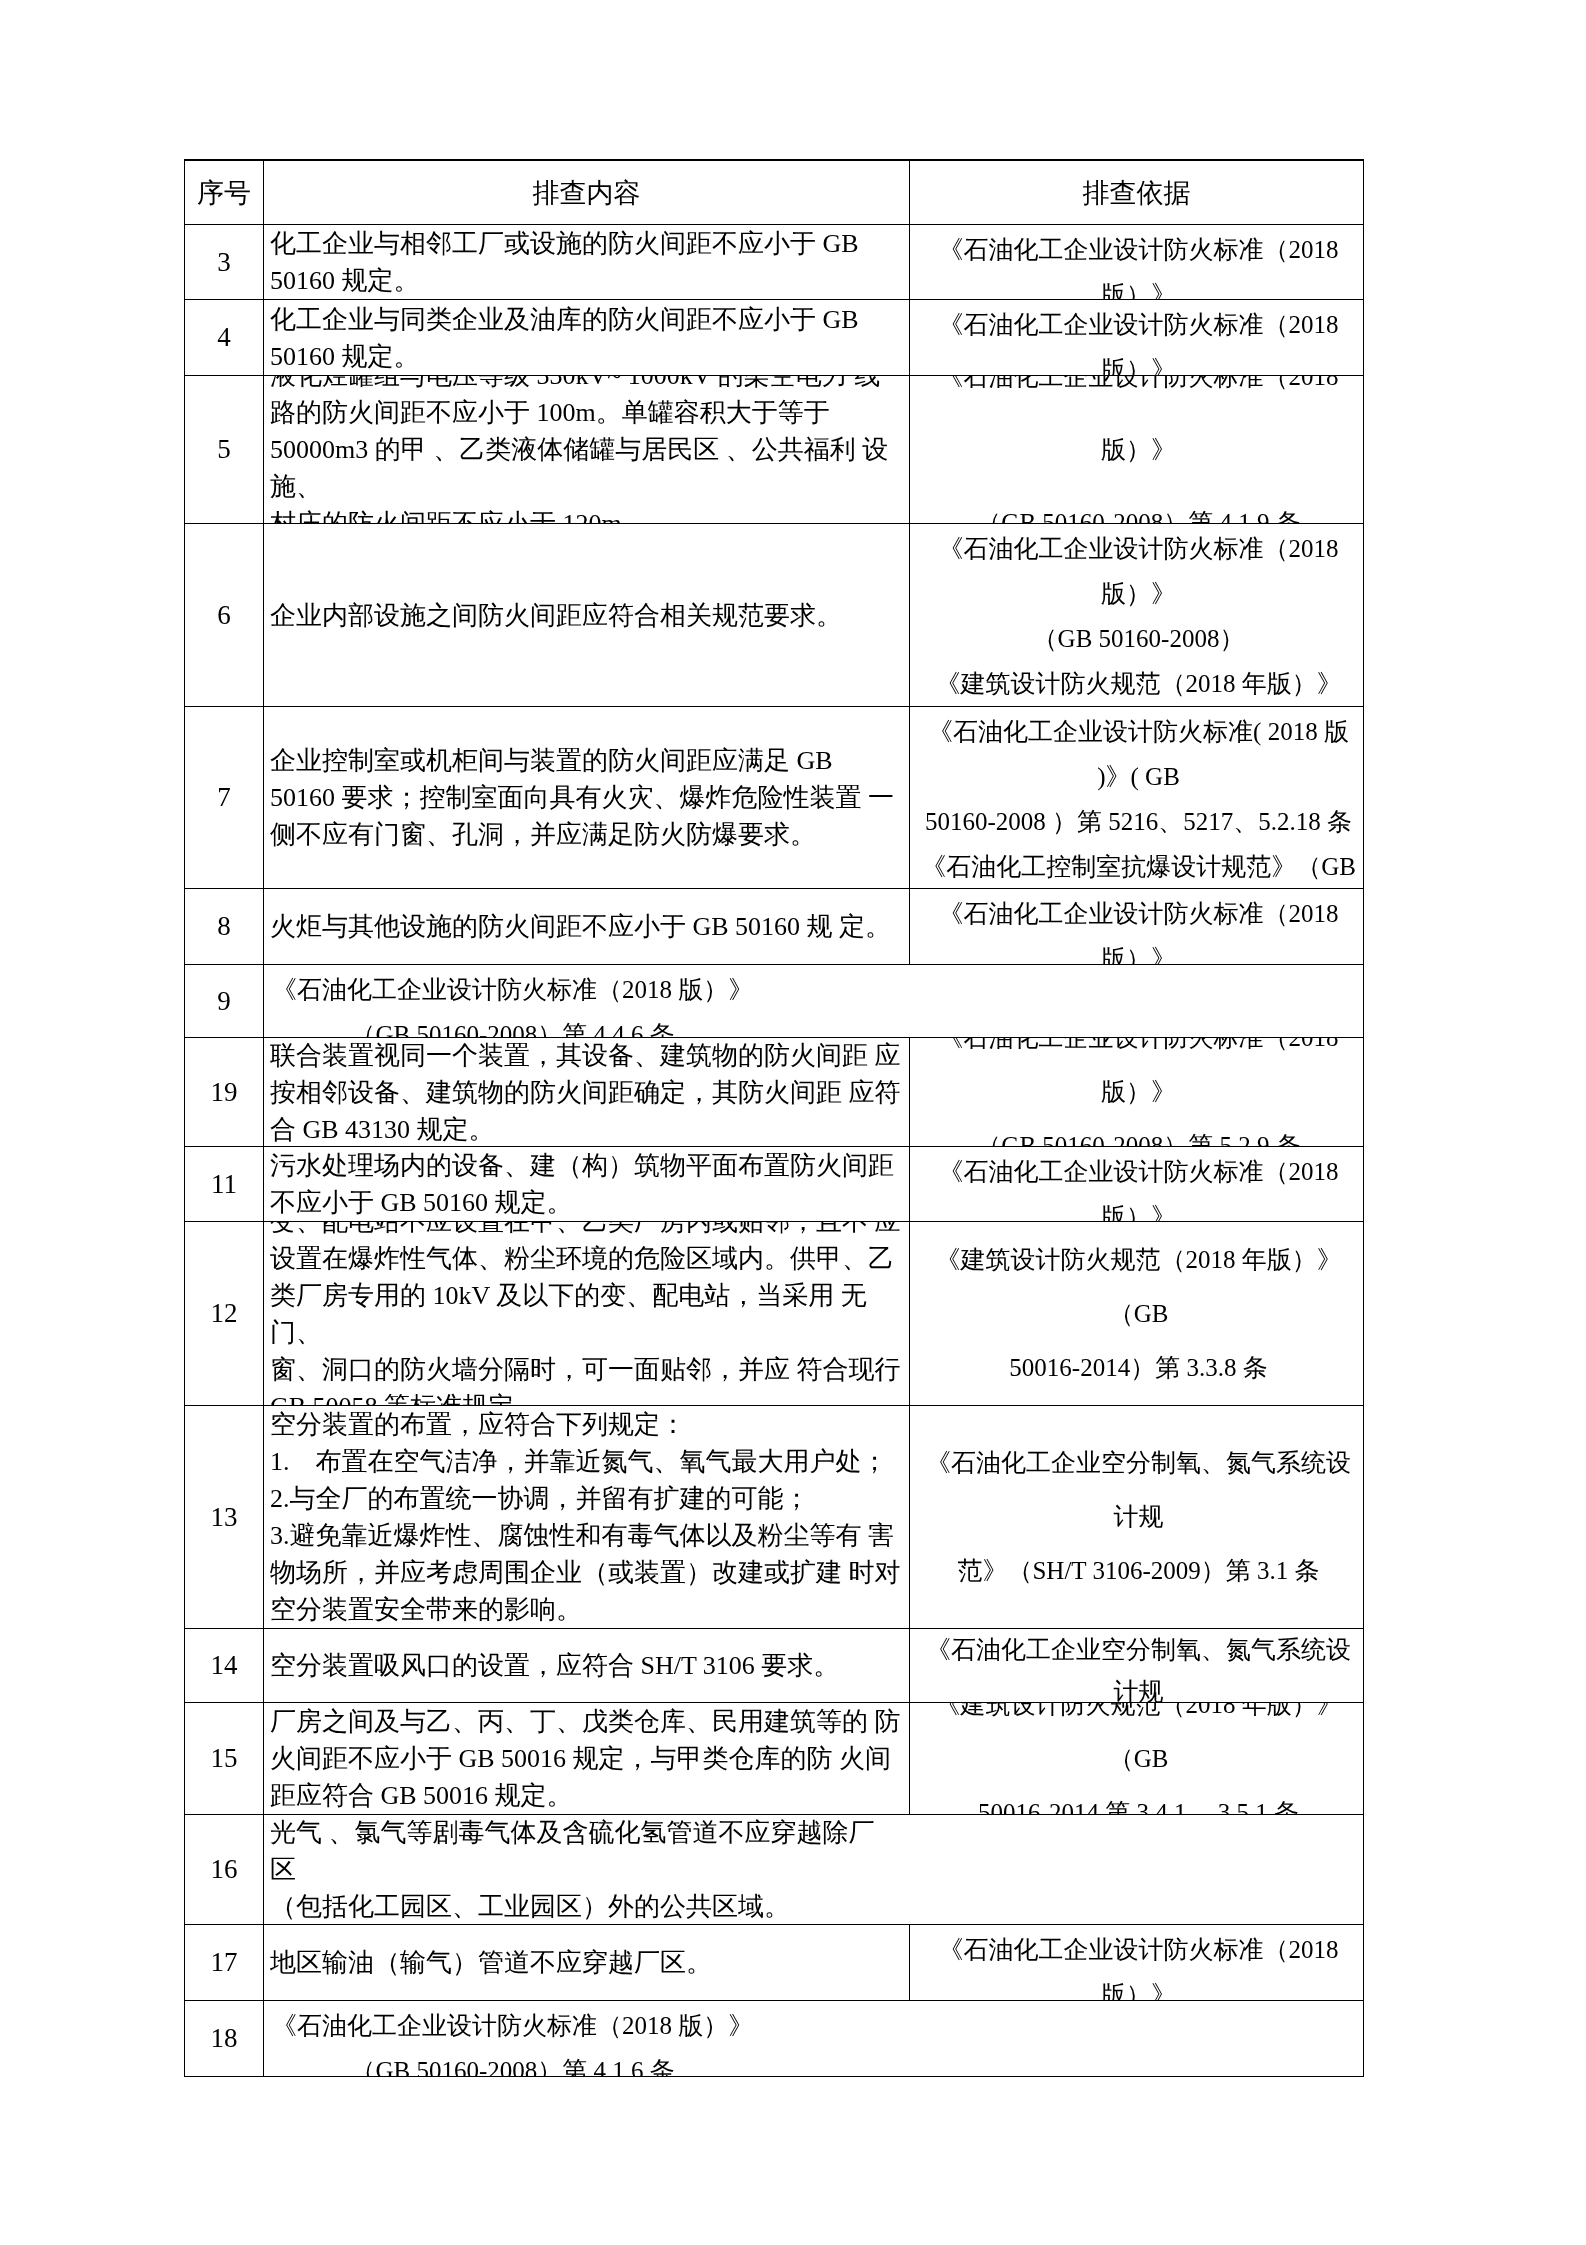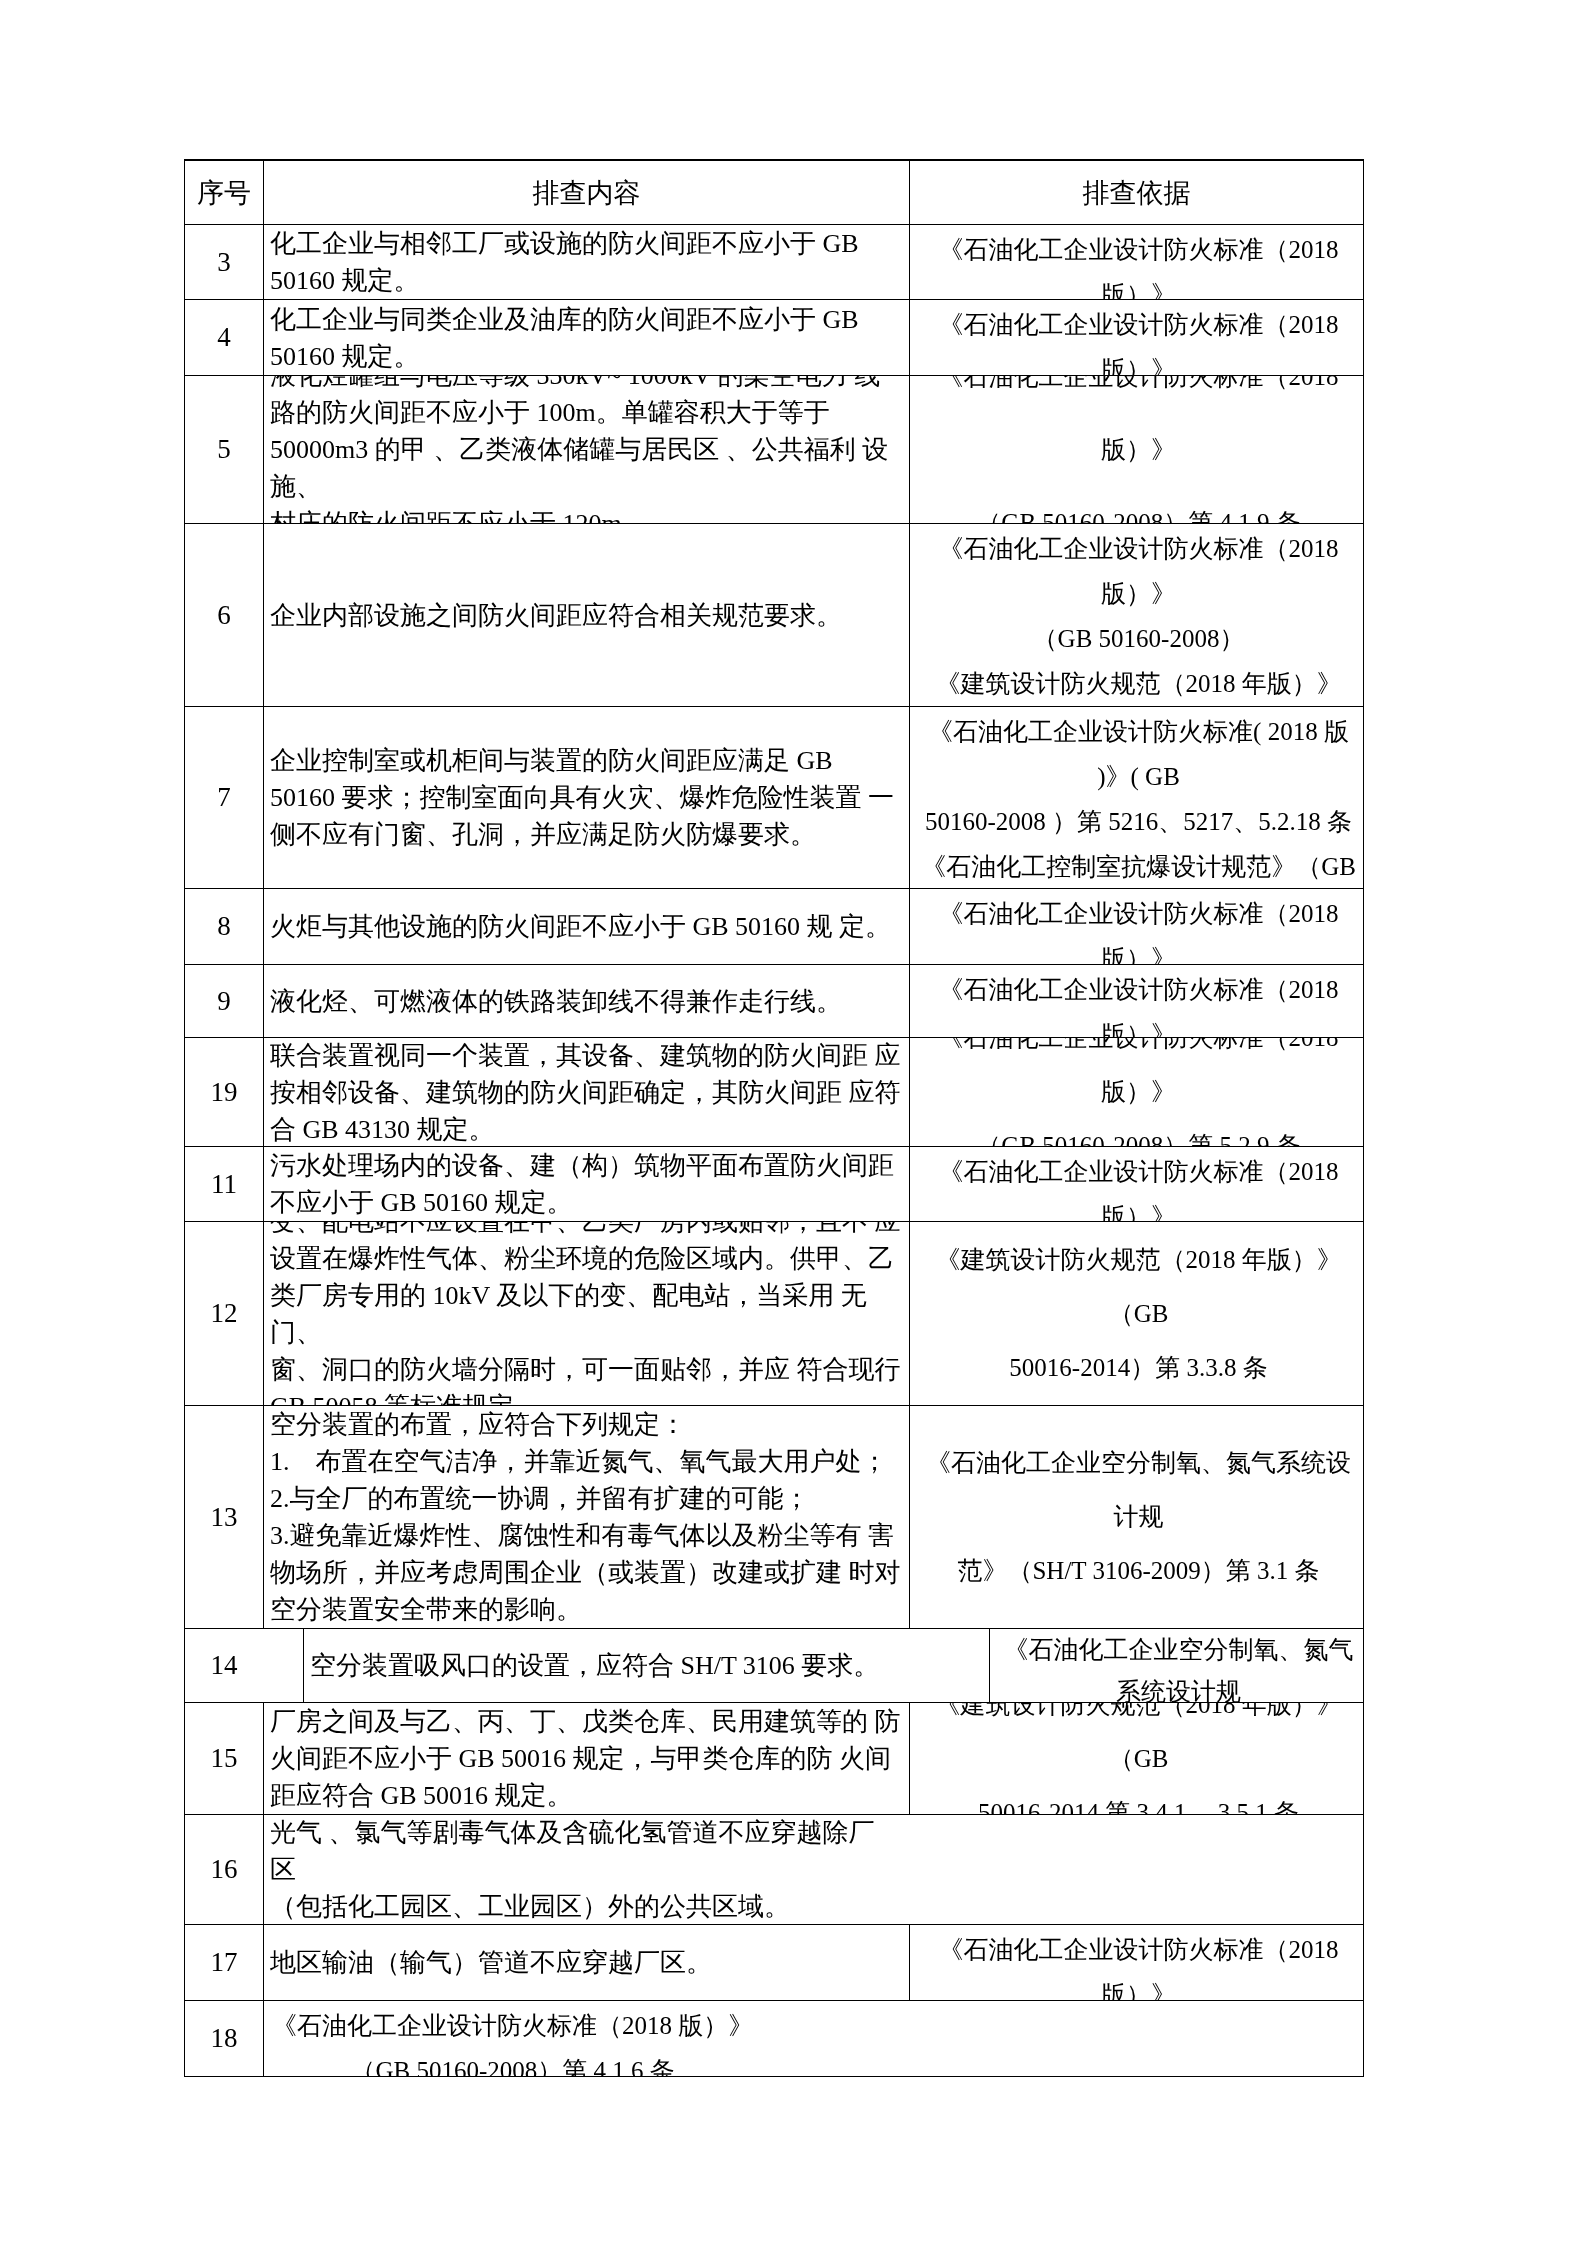--- a/index.html
+++ b/index.html
@@ -28,21 +28,21 @@
   }
   .c1{width:78px;align-items:center;justify-content:center;border-left:none;font-size:27px;}
   .c2{width:646px;align-items:center;}
   .c2 .txt{line-height:37px;padding:0 4px 0 6px;white-space:pre-wrap;font-size:26px;}
   .c3{flex:1;align-items:flex-start;text-align:center;}
   .c3 .txt{line-height:45px;padding:2px 4px 0 8px;white-space:pre-wrap;font-size:25px;}
   
   .hrow{height:63px;}
   .hrow .cell{align-items:center;justify-content:center;font-size:27px;}
   
-  .h72{height:72px;} .h73{height:73px;gap:40px;} .h74{height:74px;} .h75{height:75px;}
+  .h72{height:72px;} .h73{height:73px;} .h74{height:74px;} .h75{height:75px;}
   .h108{height:108px;} .h109{height:109px;} .h111{height:111px;}
   .h147{height:147px;} .h181{height:181px;} .h182{height:182px;}
   .h183{height:183px;} .h222{height:222px;}
   
   .bw .c3{align-items:center;}
   .bw .c3 .txt{line-height:73px;padding-top:0;}
   .bm .c3{align-items:center;}
   .bm .c3 .txt{line-height:54px;padding-top:0;}
   .b42 .c3 .txt{line-height:42px;padding-top:0;}
   .b37 .c3 .txt{line-height:37px;padding-top:8px;}
@@ -130,23 +130,20 @@
         <div class="txt">火炬与其他设施的防火间距不应小于 GB 50160 规 定。</div>
       </div>
     <div class="cell c3">
         <div class="txt">《石油化工企业设计防火标准（2018 版）》
 （GB 50160-2008）第 4.2.12 条</div>
       </div>
   </div>
 
   <div class="row h72">
     <div class="cell c1">9</div>
-    <div class="cell c2">
-        <div class="txt">液化烃、可燃液体的铁路装卸线不得兼作走行线。</div>
-      </div>
     <div class="cell c3">
         <div class="txt">《石油化工企业设计防火标准（2018 版）》
 （GB 50160-2008）第 4.4.6 条</div>
       </div>
   </div>
 
   <div class="row h108 bm">
     <div class="cell c1">19</div>
     <div class="cell c2">
         <div class="txt">联合装置视同一个装置，其设备、建筑物的防火间距 应

